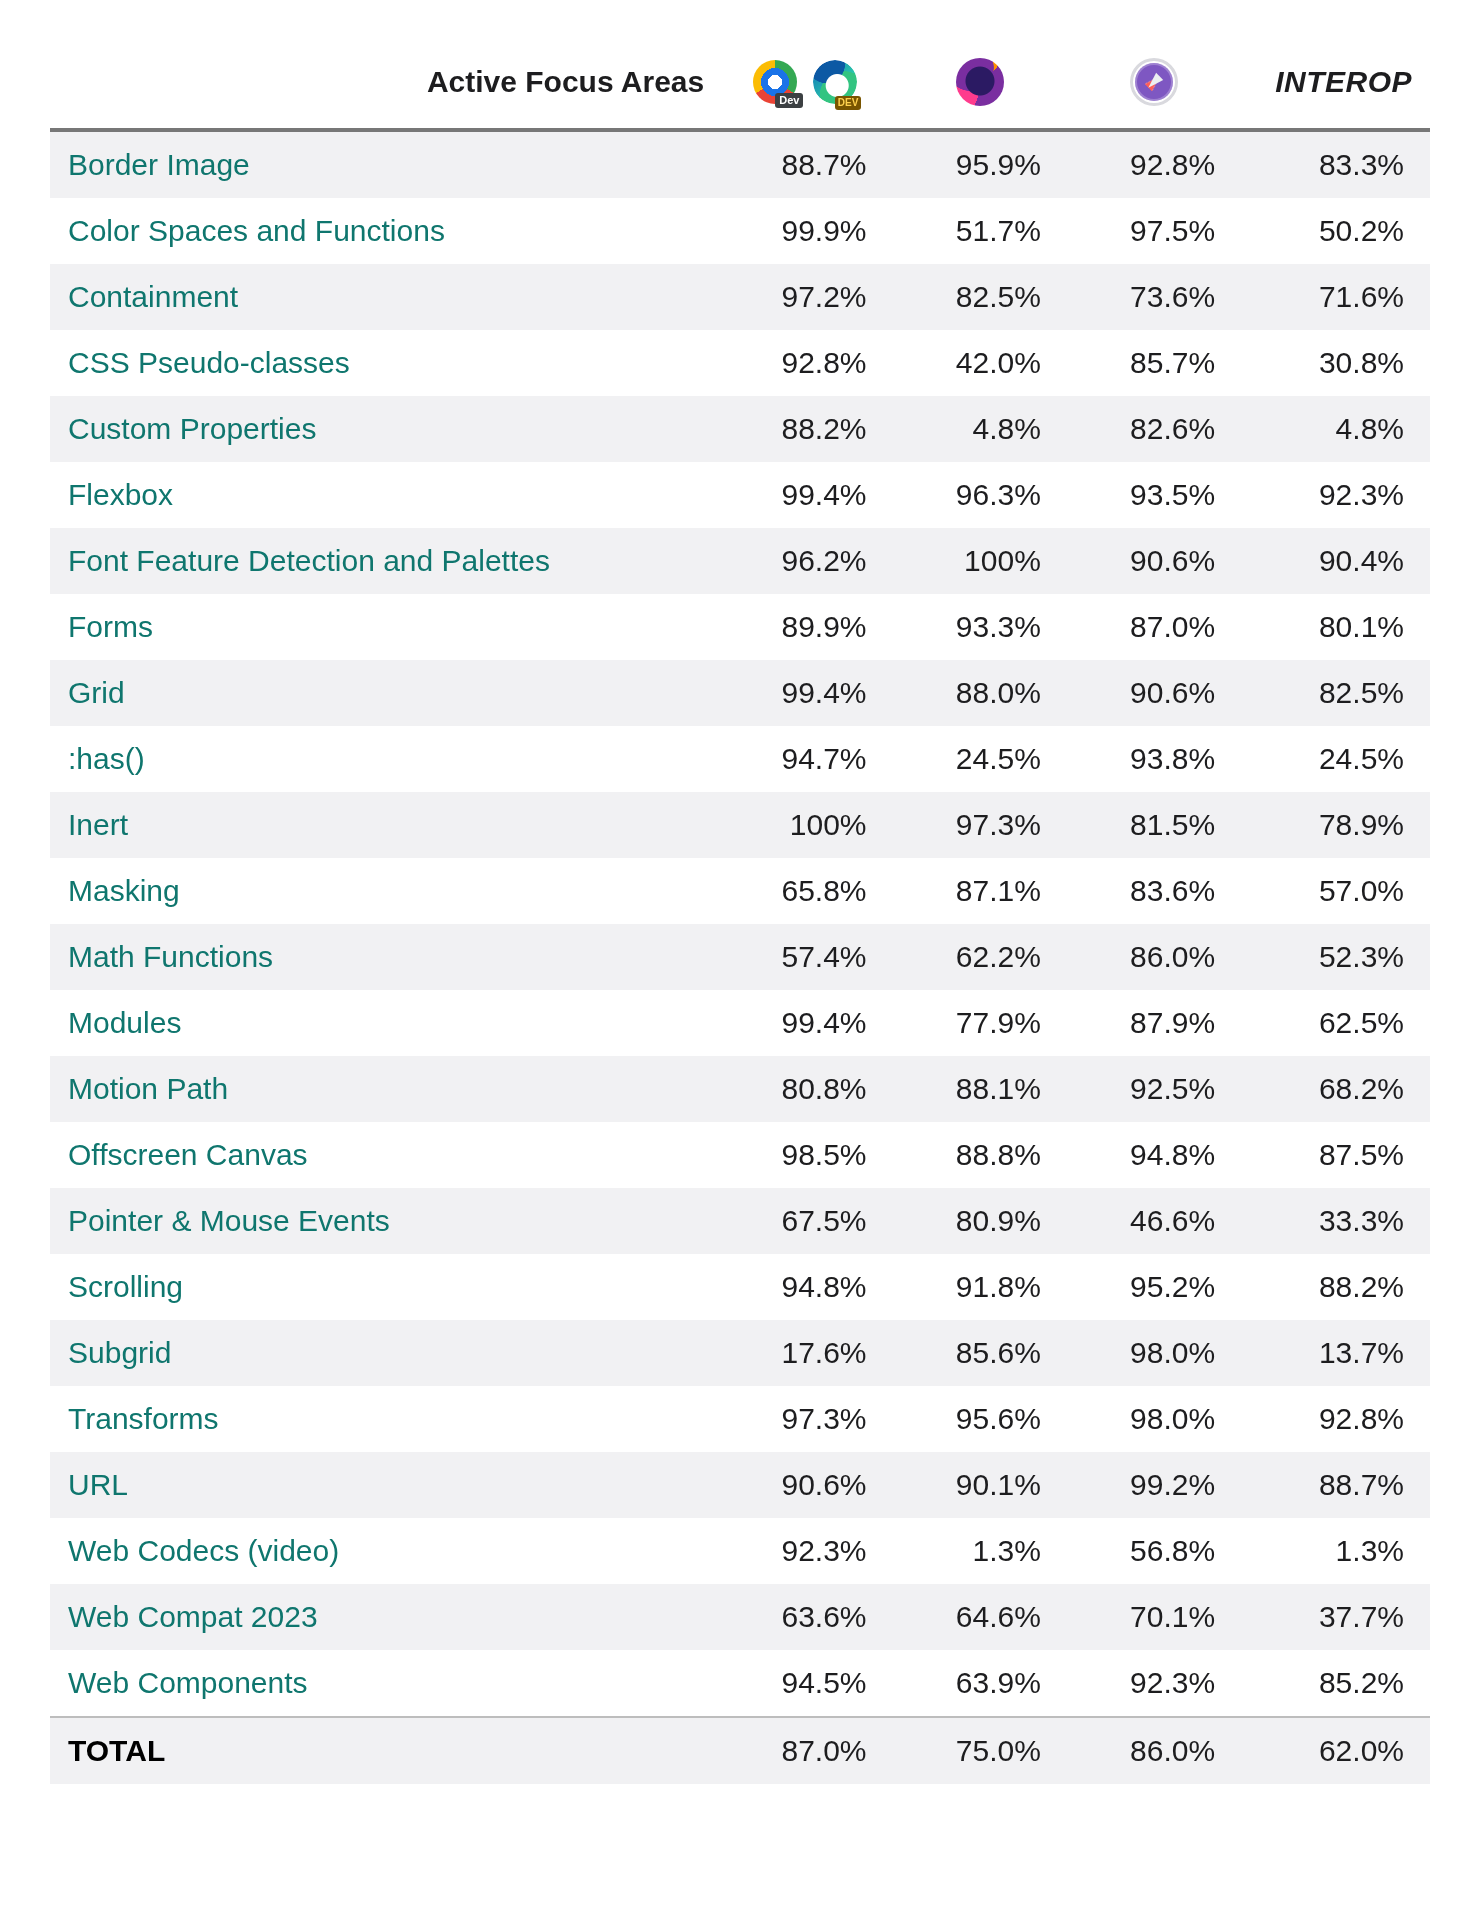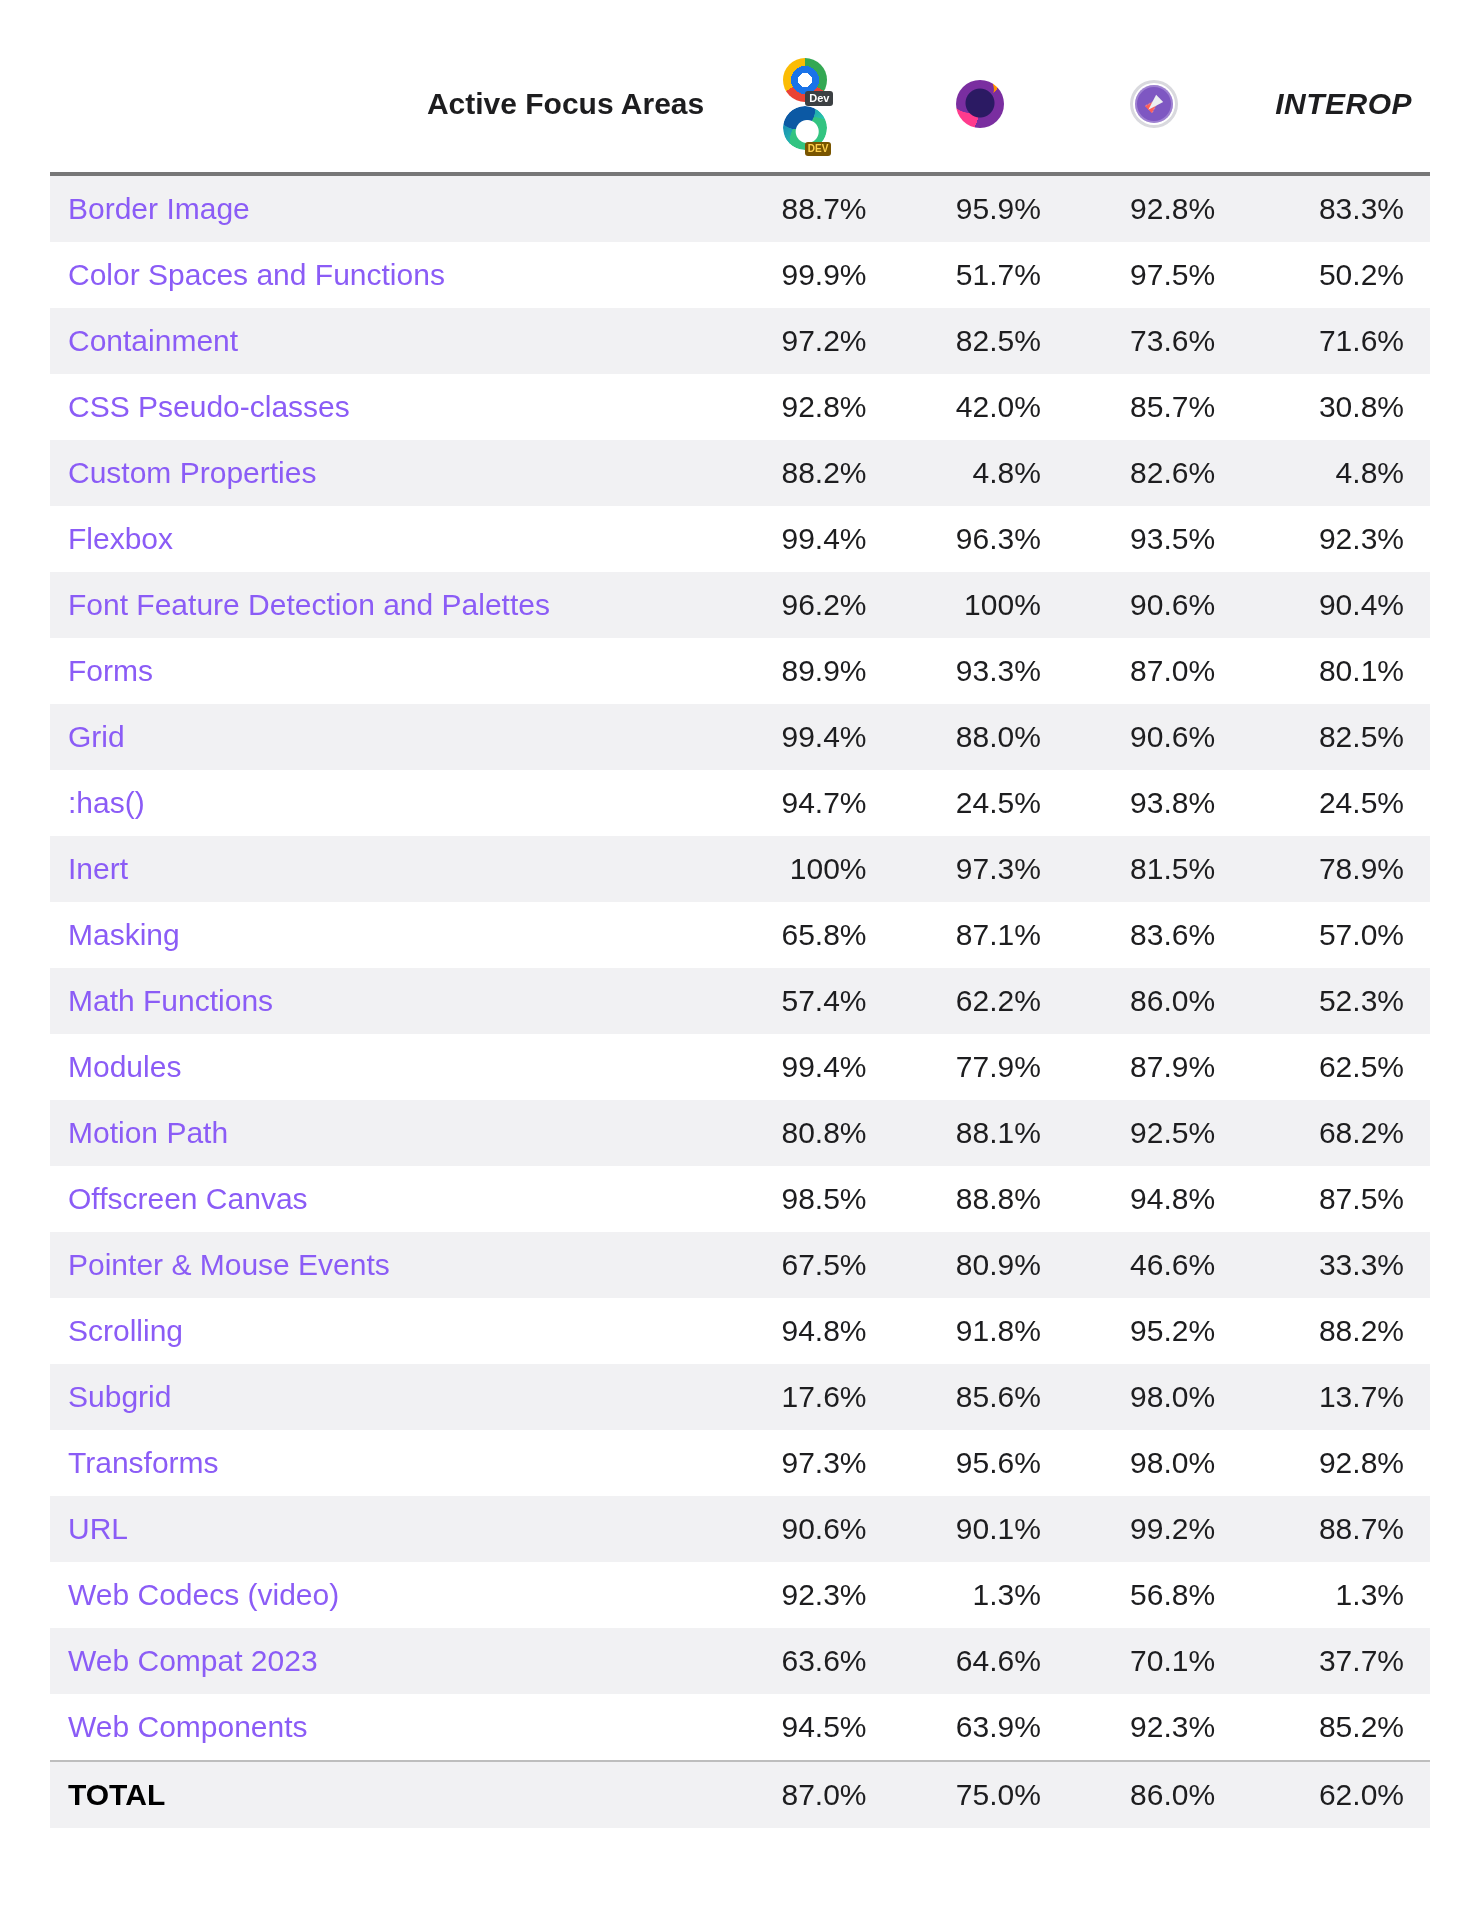--- a/index.html
+++ b/index.html
@@ -9,31 +9,31 @@
     color:#1d1d1f;
     width:1480px;
   }
   .wrap{padding:40px 50px 60px;}
   table{border-collapse:collapse;width:100%;table-layout:fixed;}
   thead th{
     font-weight:700;font-size:30px;text-align:right;padding:18px 14px 22px;
     border-bottom:4px solid #777;white-space:nowrap;
   }
   thead th.iconcol{text-align:center;padding-left:0;padding-right:0;}
-  thead th.iconcol .icons{display:flex;justify-content:center;align-items:center;gap:4px;flex-direction:column;}
+  thead th.iconcol .icons{display:flex;justify-content:center;align-items:center;gap:16px;}
   thead th.interop{text-align:right;padding-right:18px;letter-spacing:.5px;font-style:italic;}
   col.c-name{width:46%;}
   col.c-br{width:12%;}
   col.c-int{width:13%;}
   tbody td{
     font-size:30px;padding:16px 14px;vertical-align:middle;white-space:nowrap;
   }
   tbody tr:nth-child(odd) td{background:#f1f1f3;}
   tbody tr:nth-child(even) td{background:#ffffff;}
-  td.name a{color:#8b5cf6;text-decoration:none;}
+  td.name a{color:#0f766e;text-decoration:none;}
   td.name{padding-left:18px;}
   td.val{text-align:right;padding-right:26px;color:#1d1d1f;}
   tbody tr.total td{border-top:2px solid #bdbdbd;font-weight:400;}
   tbody tr.total td.name{font-weight:700;color:#000;}
   
   .br-icon{display:inline-block;vertical-align:middle;}
   .chrome{
     width:44px;height:44px;border-radius:50%;
     background:
       radial-gradient(circle at 50% 50%, #fff 0 7px, #1a73e8 7px 14px, transparent 14px),

